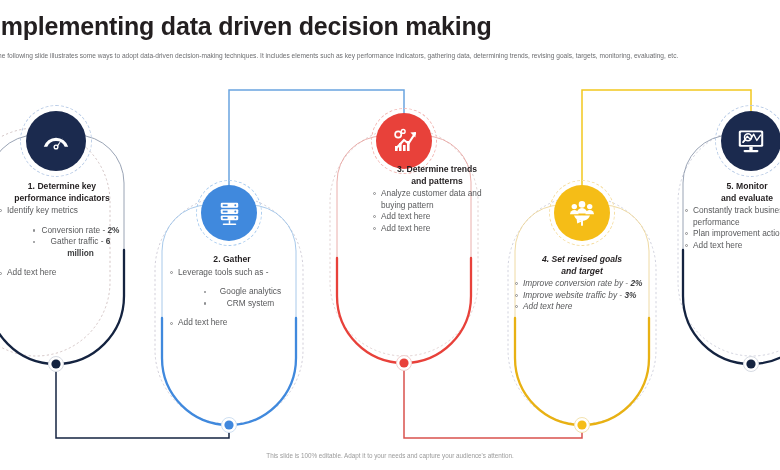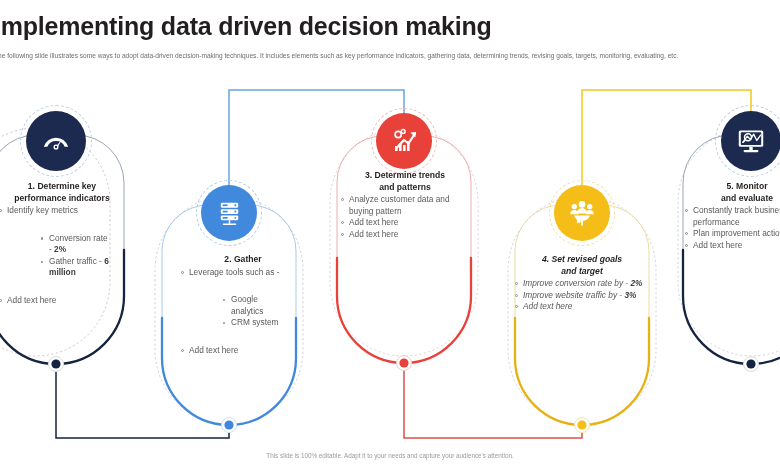--- a/index.html
+++ b/index.html
@@ -51,21 +51,21 @@
   ul.lvl1{list-style:none;margin:0;padding:0;}
   ul.lvl1>li{
     position:relative;padding-left:11px;font-size:8.3px;line-height:11.6px;
     color:#58595b;margin:0;
   }
   ul.lvl1>li:before{
     content:"";position:absolute;left:2.5px;top:4.3px;
     width:3px;height:3px;border:0.8px solid #8d8e90;border-radius:50%;
     box-sizing:border-box;
   }
-  ul.lvl2{list-style:none;margin:16px;padding:0 0 0 17px;}
+  ul.lvl2{list-style:none;margin:8px;padding:0 0 0 17px;text-align:center;}
   ul.lvl2>li{
     position:relative;padding-left:9px;font-size:8.3px;line-height:11.6px;
     color:#58595b;
   }
   ul.lvl2>li:before{
     content:"";position:absolute;left:1px;top:4.8px;
     width:2.4px;height:2.4px;background:#8d8e90;border-radius:50%;
   }
   .b{font-weight:700;color:#3f4042;}
 </style>
@@ -231,37 +231,37 @@
         <span>Identify key metrics</span>
         <ul class="lvl2">
           <li><span>Conversion rate - </span><span class="b">2%</span></li>
           <li><span>Gather traffic - </span><span class="b">6 million</span></li>
         </ul>
       </li>
       <li><span>Add text here</span></li>
     </ul>
   </div>
 
-  <div class="card-text" style="left:178px;top:254px;width:130px;">
+  <div class="card-text" style="left:167px;top:254px;width:130px;">
     <div class="card-head">
       <div>2. Gather</div>
     </div>
     <ul class="lvl1">
       <li>
         <span>Leverage tools such as -</span>
         <ul class="lvl2">
           <li><span>Google analytics</span></li>
           <li><span>CRM system</span></li>
         </ul>
       </li>
       <li><span>Add text here</span></li>
     </ul>
   </div>
 
-  <div class="card-text" style="left:338px;top:170px;width:134px;">
+  <div class="card-text" style="left:338px;top:164px;width:134px;padding-left:32px;">
     <div class="card-head">
       <div>3. Determine trends</div>
       <div>and patterns</div>
     </div>
     <ul class="lvl1">
       <li><span>Analyze customer data and buying pattern</span></li>
       <li><span>Add text here</span></li>
       <li><span>Add text here</span></li>
     </ul>
   </div>

